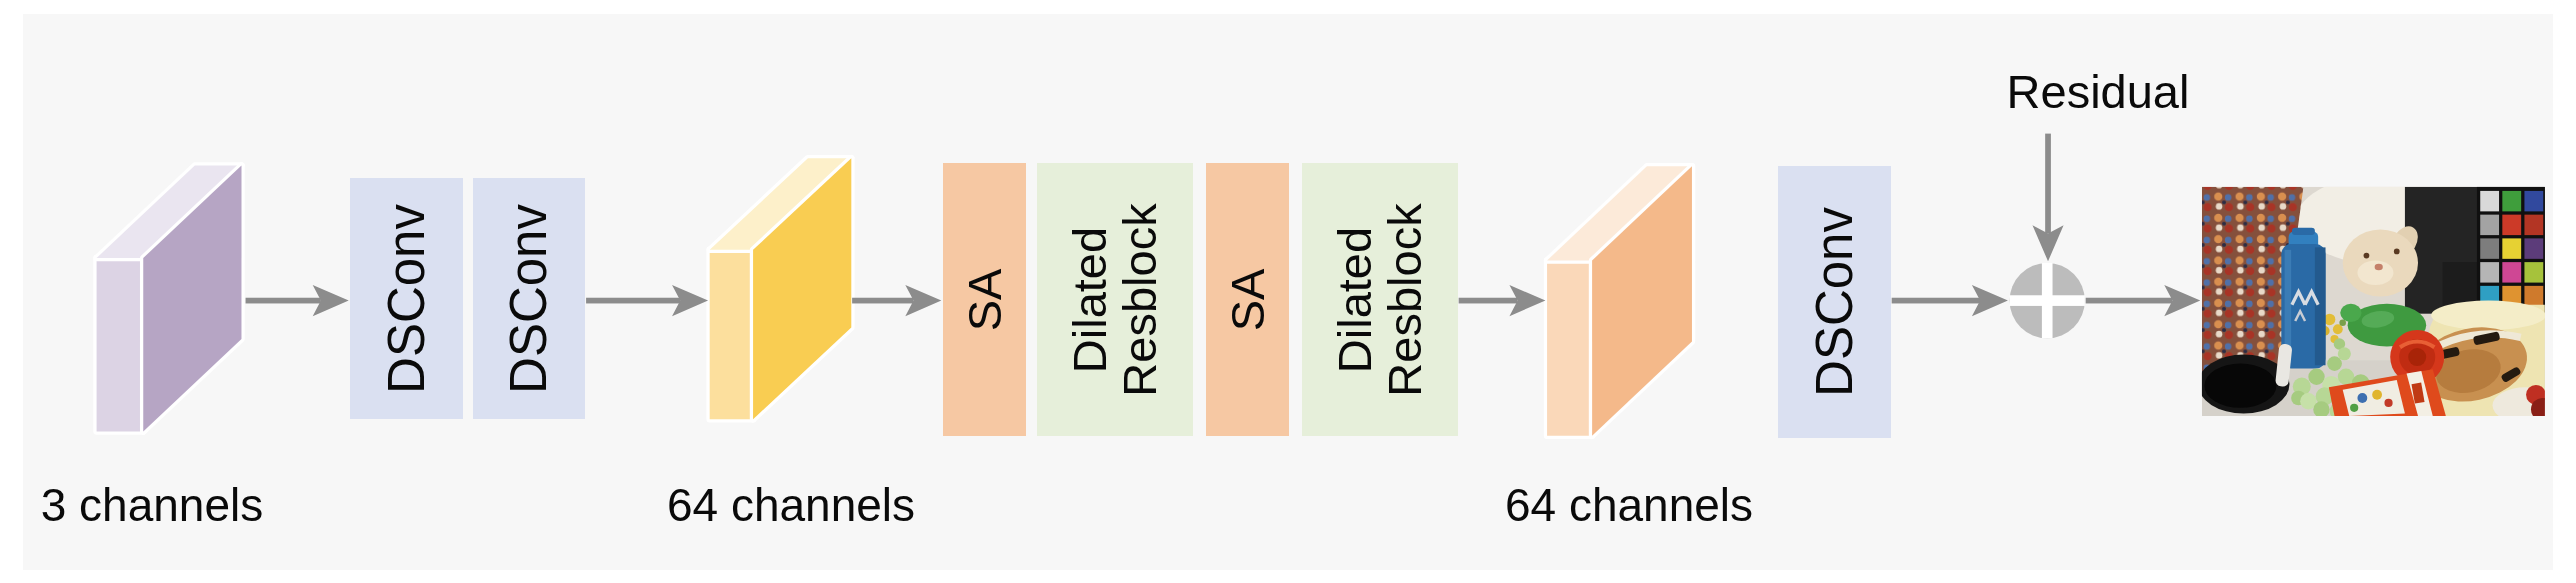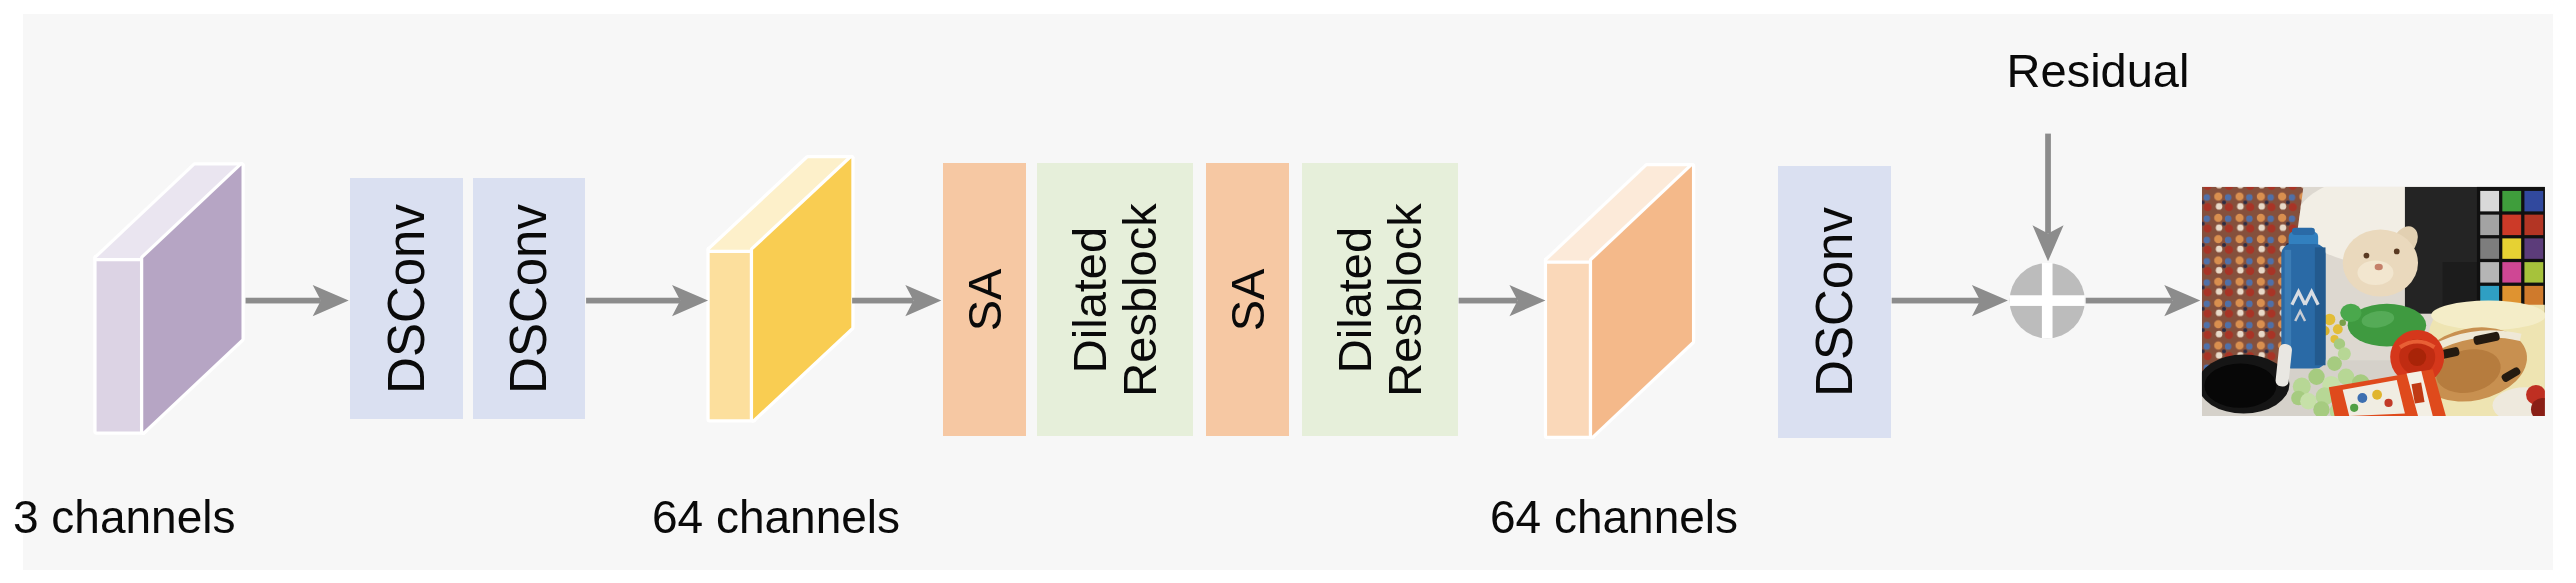--- a/index.html
+++ b/index.html
@@ -10,22 +10,22 @@
   .block{position:absolute;display:flex;align-items:center;justify-content:center;}
   .dsconv{background:#dae0f1;}
   .sa{background:#f6c8a3;}
   .resblock{background:#e6efda;}
   .vwrap{position:absolute;left:50%;top:50%;transform:translate(-50%,-50%) rotate(-90deg);
          display:flex;flex-direction:column;align-items:center;justify-content:center;
          white-space:nowrap;line-height:1.06;}
   .t-dsconv{font-size:51px;}
   .t-sa{font-size:47px;}
   .t-res{font-size:47px;}
-  .caption{position:absolute;width:278px;text-align:left;font-size:46px;margin-top:12px;}
-  .residual{position:absolute;width:278px;text-align:center;font-size:47px;}
+  .caption{position:absolute;width:278px;text-align:center;font-size:46px;}
+  .residual{position:absolute;width:278px;text-align:center;font-size:47px;margin-top:21px;}
 </style>
 </head>
 <body>
 
 <div class="stage">
   <div class="panel"></div>
 
   <svg class="layer" viewBox="0 0 3147 713">
     <defs>
       <pattern id="pais" width="26" height="26" patternUnits="userSpaceOnUse">

